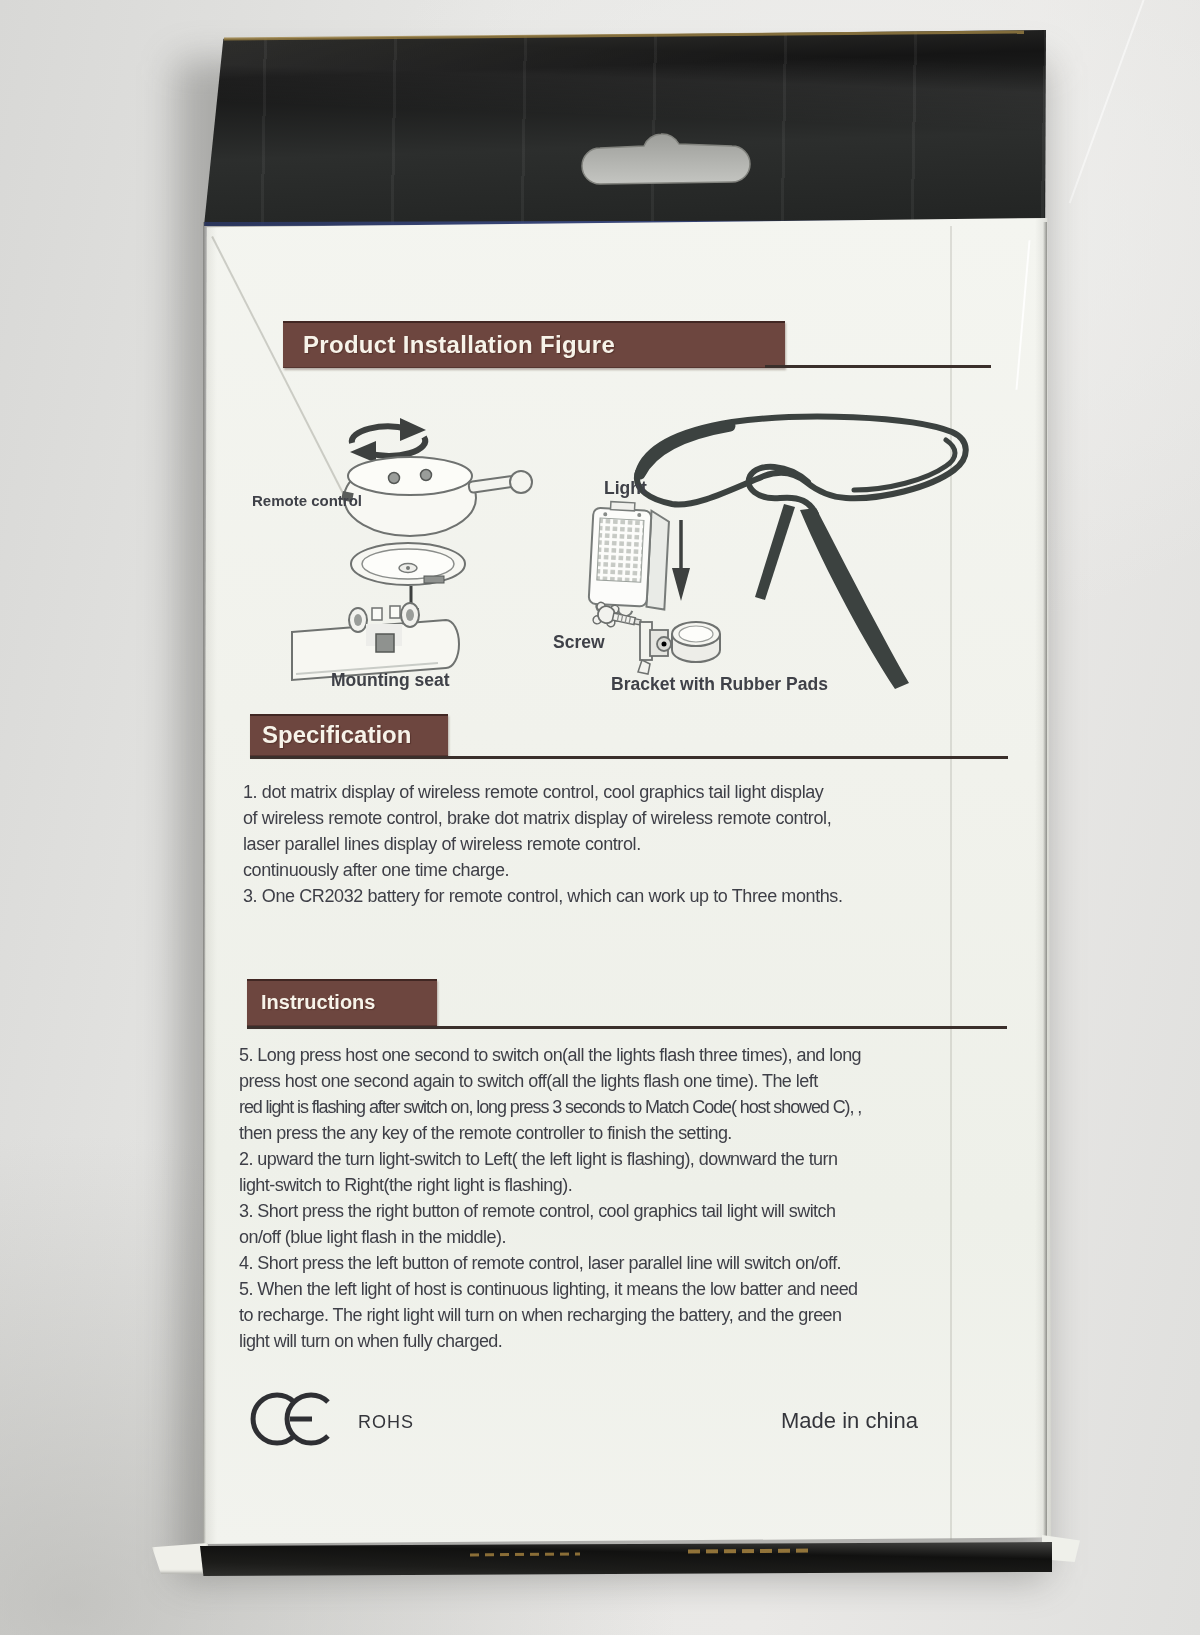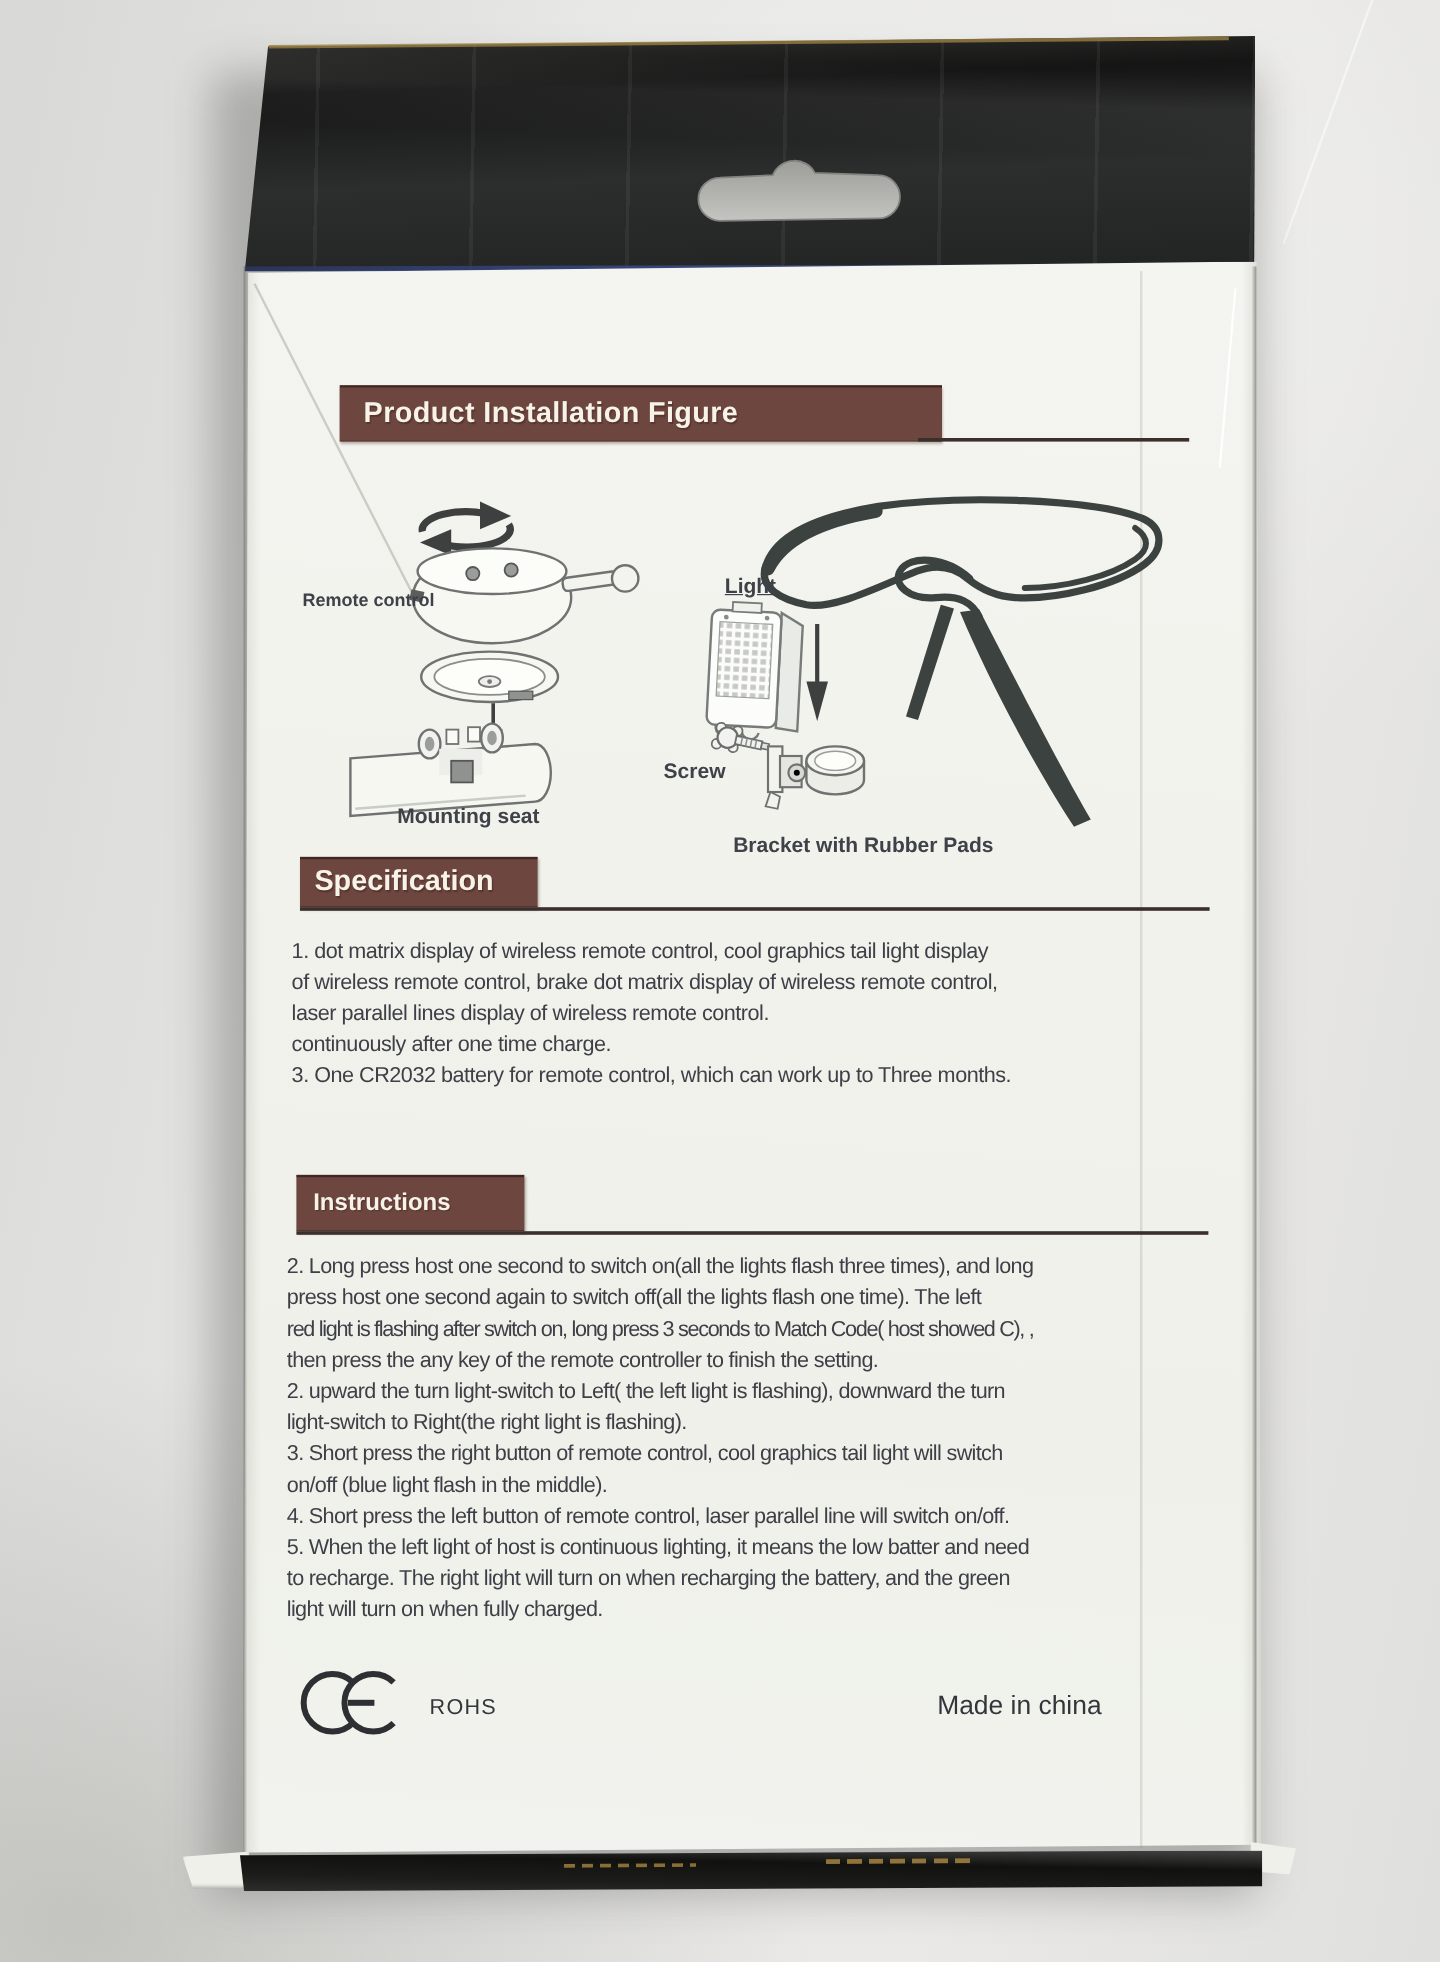--- a/index.html
+++ b/index.html
@@ -72,23 +72,23 @@
   .rule1{left:765px;top:365px;width:226px;}
   .rule2{left:250px;top:756px;width:758px;}
   .rule3{left:247px;top:1026px;width:760px;}
   .copy{color:var(--ink,#3E3F47);font-size:18px;line-height:26px;white-space:nowrap;letter-spacing:-0.4px;}
   .spec-lines{left:243px;top:779px;}
   .instr-lines{left:239px;top:1042px;letter-spacing:-0.55px;}
   .instr-lines .tight{letter-spacing:-1.1px;}
   .dlabel{color:var(--label_ink,#3F4148);font-weight:bold;font-size:17.5px;white-space:nowrap;}
   .lbl-remote{left:252px;top:492px;font-size:15px;}
   .lbl-seat{left:331px;top:670px;}
-  .lbl-light{left:604px;top:478px;text-decoration:underline;}
+  .lbl-light{left:604px;top:478px;}
   .lbl-screw{left:553px;top:632px;}
-  .lbl-bracket{left:611px;top:694px;text-align:center;}
+  .lbl-bracket{left:611px;top:674px;text-align:center;}
   .footer-text{color:#34353B;font-size:18px;white-space:nowrap;}
   .rohs{left:358px;top:1412px;letter-spacing:1px;}
   .made{left:781px;top:1408px;font-size:22px;}
   svg{display:block;overflow:visible;}
 </style>
 </head>
 <body>
 
 <div class="stage">
 
@@ -227,21 +227,21 @@
     <div>laser parallel lines display of wireless remote control.</div>
     <div>continuously after one time charge.</div>
     <div>3. One CR2032 battery for remote control, which can work up to Three months.</div>
   </div>
 
   <div class="abs banner banner3">
     <span>Instructions</span>
   </div>
   <div class="abs rule rule3"></div>
   <div class="abs copy instr-lines">
-    <div>2. Long press host one second to switch on(all the lights flash three times), and long</div>
+    <div>5. Long press host one second to switch on(all the lights flash three times), and long</div>
     <div>press host one second again to switch off(all the lights flash one time). The left</div>
     <div class="tight">red light is flashing after switch on, long press 3 seconds to Match Code( host showed C), ,</div>
     <div>then press the any key of the remote controller to finish the setting.</div>
     <div>2. upward the turn light-switch to Left( the left light is flashing), downward the turn</div>
     <div>light-switch to Right(the right light is flashing).</div>
     <div>3. Short press the right button of remote control, cool graphics tail light will switch</div>
     <div>on/off (blue light flash in the middle).</div>
     <div>4. Short press the left button of remote control, laser parallel line will switch on/off.</div>
     <div>5. When the left light of host is continuous lighting, it means the low batter and need</div>
     <div>to recharge. The right light will turn on when recharging the battery, and the green</div>

